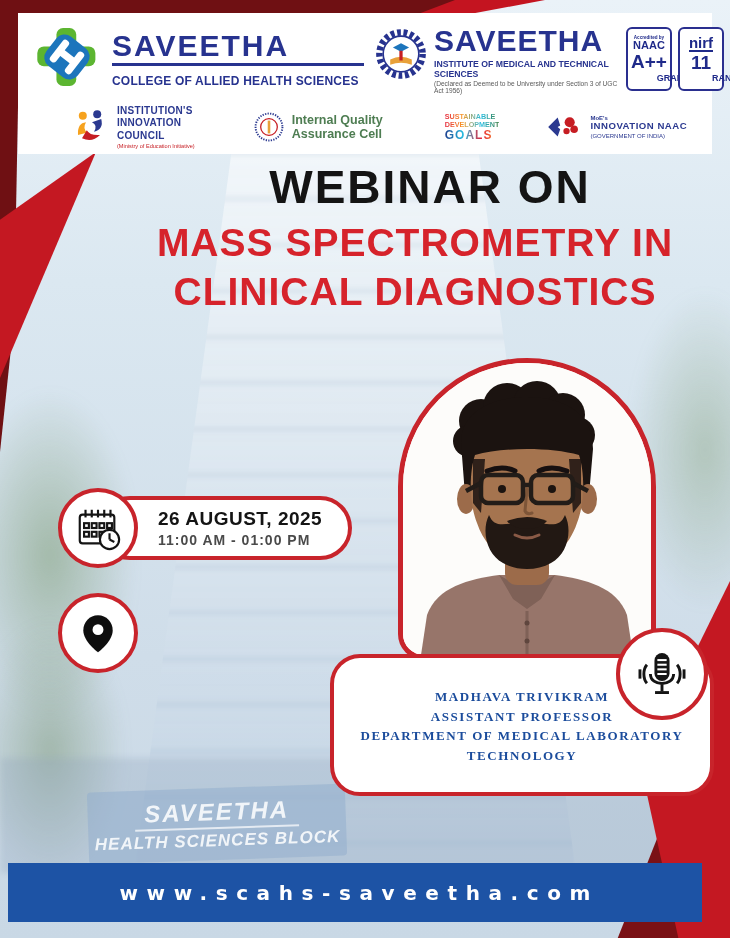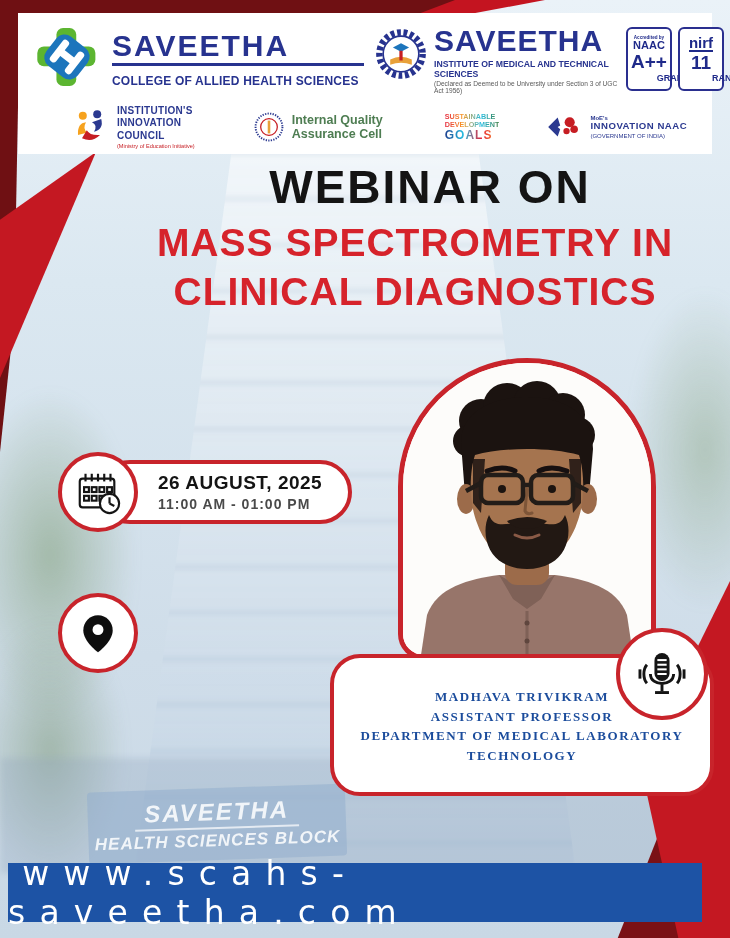--- a/index.html
+++ b/index.html
@@ -91,21 +91,21 @@
   .t-red { left:90px; width:650px; text-align:center; z-index:3;
     font-size:39px; font-weight:800; letter-spacing:1px; color:#d6232b; }
   .t-red1 { top:221px; } .t-red2 { top:270px; }
 
   
   .pill { z-index:4; }
   .pill .bar { position:absolute; left:40px; top:8px; height:64px; background:#fff;
     border:4px solid #c8242b; border-radius:36px; display:flex; flex-direction:column; justify-content:center; padding-left:56px; }
   .pill .circle { position:absolute; left:0; top:0; width:80px; height:80px; background:#fff;
     border:4px solid #c8242b; border-radius:50%; display:flex; align-items:center; justify-content:center; }
-  .pill-date { left:58px; top:452px; width:300px; height:80px; }
+  .pill-date { left:58px; top:488px; width:300px; height:80px; }
   .pill-date .bar { width:254px; }
   .date-main { font-size:19px; font-weight:800; color:#141414; letter-spacing:0.5px; }
   .date-sub { font-size:14px; font-weight:600; color:#4a4a4a; letter-spacing:1px; margin-top:2px; }
   .pill-loc { left:58px; top:593px; width:288px; height:80px; }
   .pill-loc .bar { width:244px; }
   .venue { font-size:16.5px; font-weight:800; color:#141414; line-height:1.2; letter-spacing:0.3px; }
 
   
   .photo-frame { left:398px; top:358px; width:258px; height:302px; background:#fcfbf9;
     border:5px solid #c8242b; border-radius:129px 129px 26px 26px; overflow:hidden; z-index:4; }
@@ -113,22 +113,22 @@
     border:4px solid #c8242b; border-radius:30px; z-index:5;
     display:flex; flex-direction:column; align-items:center; justify-content:center; padding:6px 14px 4px; }
   .sp-line { font-family:"Liberation Serif", serif; font-weight:700; color:#1b4c9c;
     font-size:13px; letter-spacing:1.6px; text-align:center; line-height:1.5; max-width:350px; }
   .mic-circle { left:616px; top:628px; width:92px; height:92px; background:#fff;
     border:4px solid #c8242b; border-radius:50%; z-index:6; display:flex; align-items:center; justify-content:center; }
 
   
   .footer-bar { left:8px; top:863px; width:694px; height:59px; background:#1d53a5; z-index:7;
     display:flex; align-items:center; justify-content:center; }
-  .footer-bar .url { font-family:"DejaVu Sans", sans-serif; color:#ffffff; font-size:33px;
-    letter-spacing:0.43em; text-indent:0.43em; font-weight:400; }
+  .footer-bar .url { font-family:"DejaVu Sans", sans-serif; color:#ffffff; font-size:20px;
+    letter-spacing:0.43em; text-indent:0.43em; font-weight:700; }
 </style>
 </head>
 <body>
 
 <div id="poster">
 
   <div class="abs bg-tower"></div>
   <div class="abs bg-tree bg-tree-l1"></div>
   <div class="abs bg-tree bg-tree-l2"></div>
   <div class="abs bg-tree bg-tree-r1"></div>

